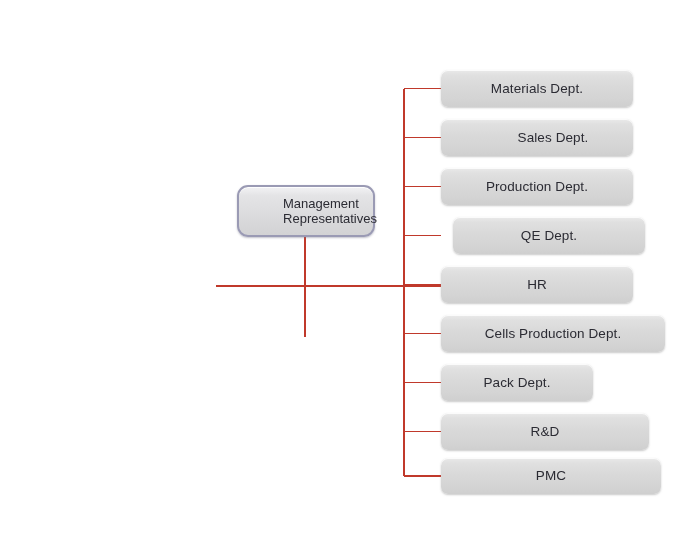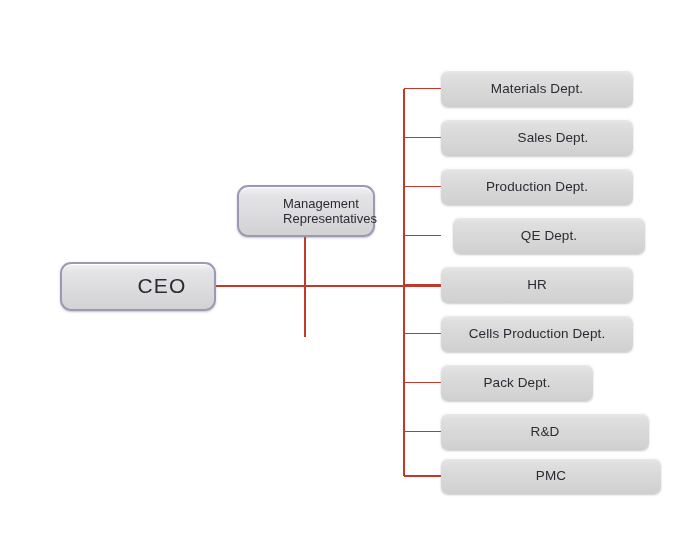--- a/index.html
+++ b/index.html
@@ -117,23 +117,20 @@
         <line x1="404" y1="186.5" x2="441" y2="186.5"></line>
         <line x1="404" y1="235.5" x2="441" y2="235.5"></line>
         <line x1="404" y1="284.5" x2="441" y2="284.5"></line>
         <line x1="404" y1="333.5" x2="441" y2="333.5"></line>
         <line x1="404" y1="382.5" x2="441" y2="382.5"></line>
         <line x1="404" y1="431.5" x2="441" y2="431.5"></line>
         <line x1="404" y1="476" x2="441" y2="476"></line>
       </g>
   </svg>
 
-  <div class="node exec" id="node-ceo">
-    <span class="exec-label">CEO</span>
-  </div>
 
   <div class="node exec" id="node-mgmt-rep">
     <span class="exec-label">
       <span>Management</span><br>
       <span>Representatives</span>
     </span>
   </div>
 
 
   <div id="dept-layer">
@@ -145,21 +142,21 @@
       </div>
       <div class="node dept" style="left: 441px; top: 168px; width: 192px; height: 37px;">
         <span class="dept-label">Production Dept.</span>
       </div>
       <div class="node dept" style="left: 441px; top: 217px; width: 192px; height: 37px; margin-left: 12px;">
         <span class="dept-label">QE Dept.</span>
       </div>
       <div class="node dept" style="left: 441px; top: 266px; width: 192px; height: 37px;">
         <span class="dept-label">HR</span>
       </div>
-      <div class="node dept" style="left: 441px; top: 315px; width: 192px; height: 37px;">
+      <div class="node dept" style="left: 441px; top: 315px; width: 224px; height: 37px;">
         <span class="dept-label">Cells Production Dept.</span>
       </div>
       <div class="node dept" style="left: 441px; top: 364px; width: 152px; height: 37px;">
         <span class="dept-label">Pack Dept.</span>
       </div>
       <div class="node dept" style="left: 441px; top: 413px; width: 208px; height: 37px;">
         <span class="dept-label">R&amp;D</span>
       </div>
       <div class="node dept" style="left: 441px; top: 458px; width: 220px; height: 36px;">
         <span class="dept-label">PMC</span>

